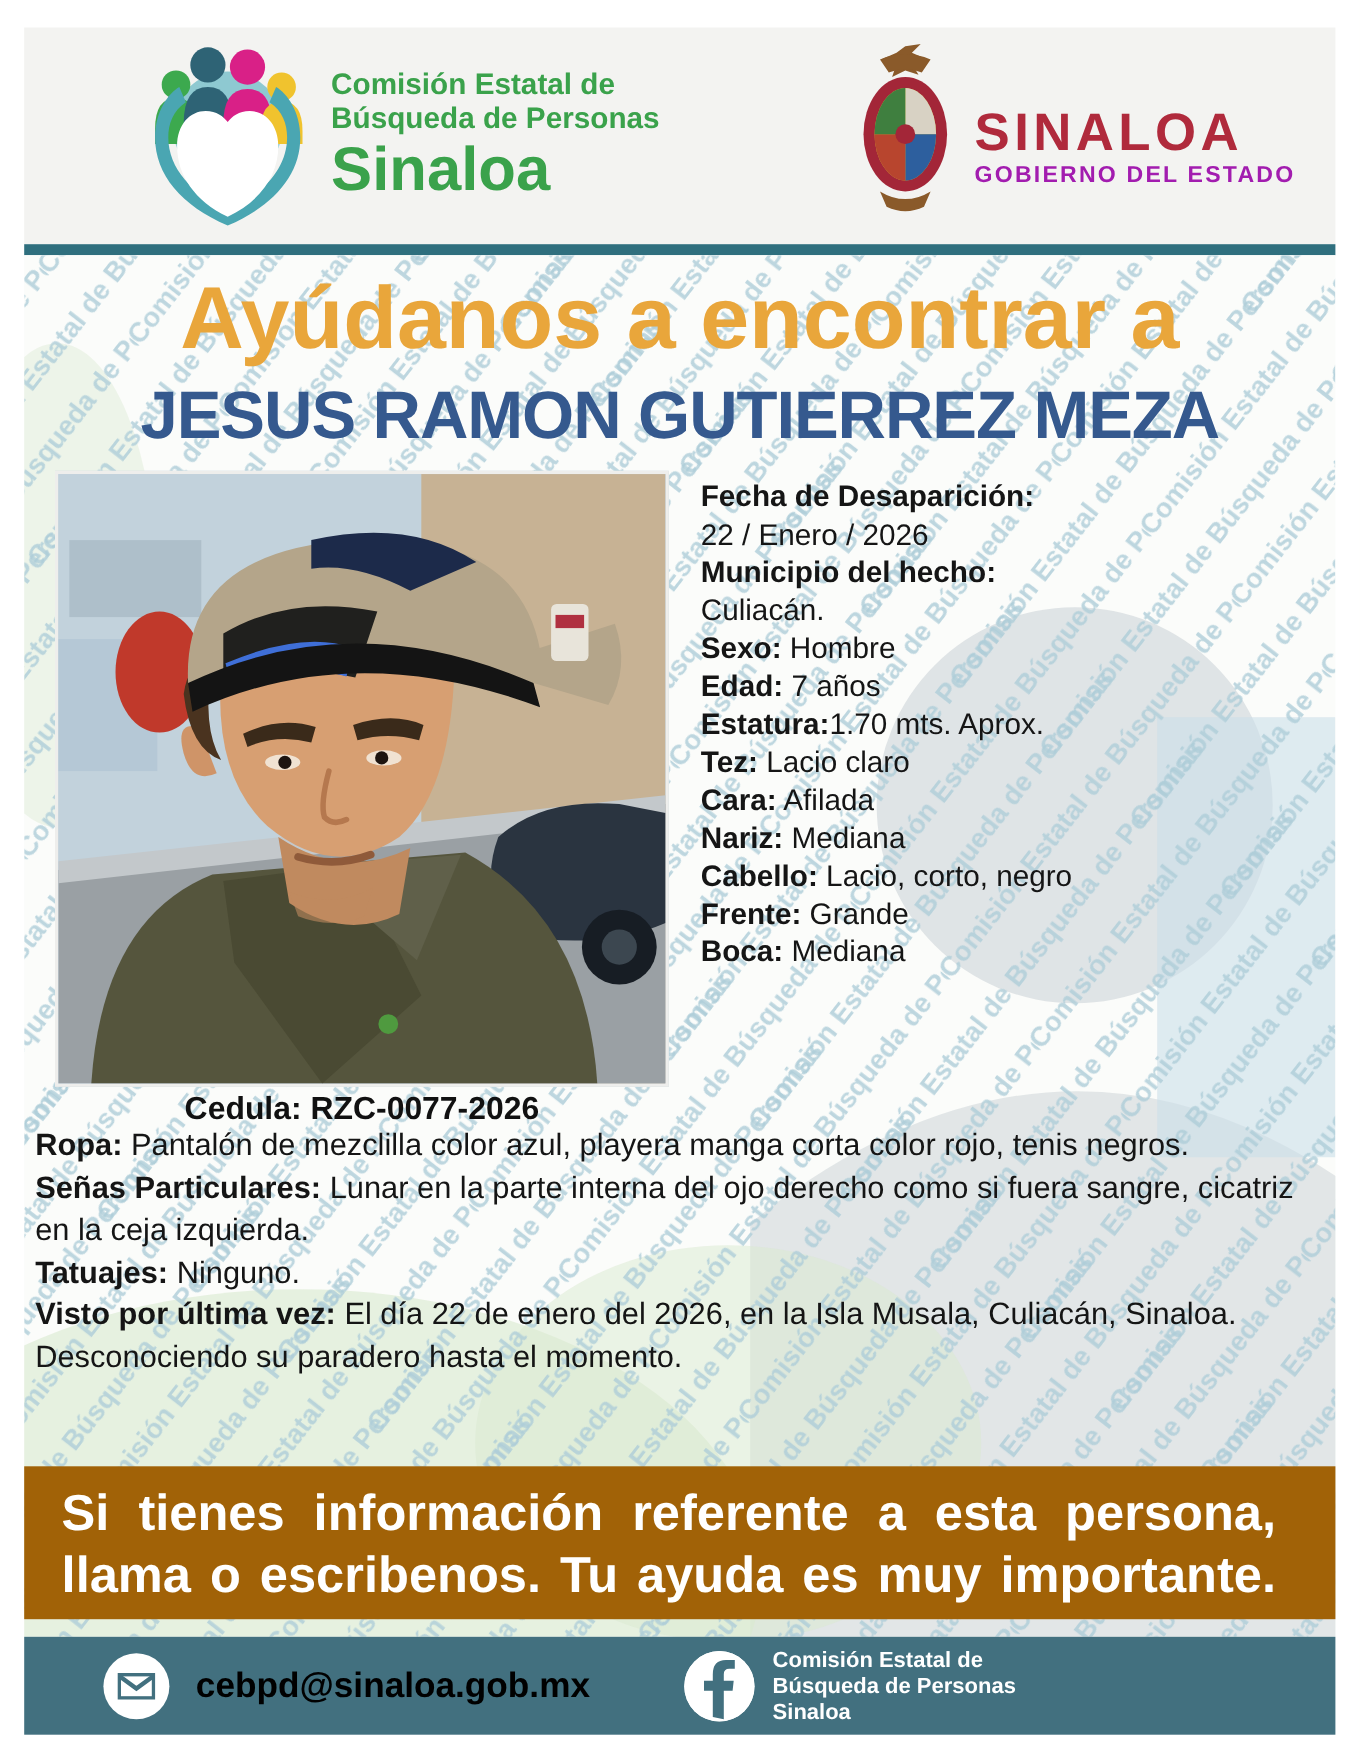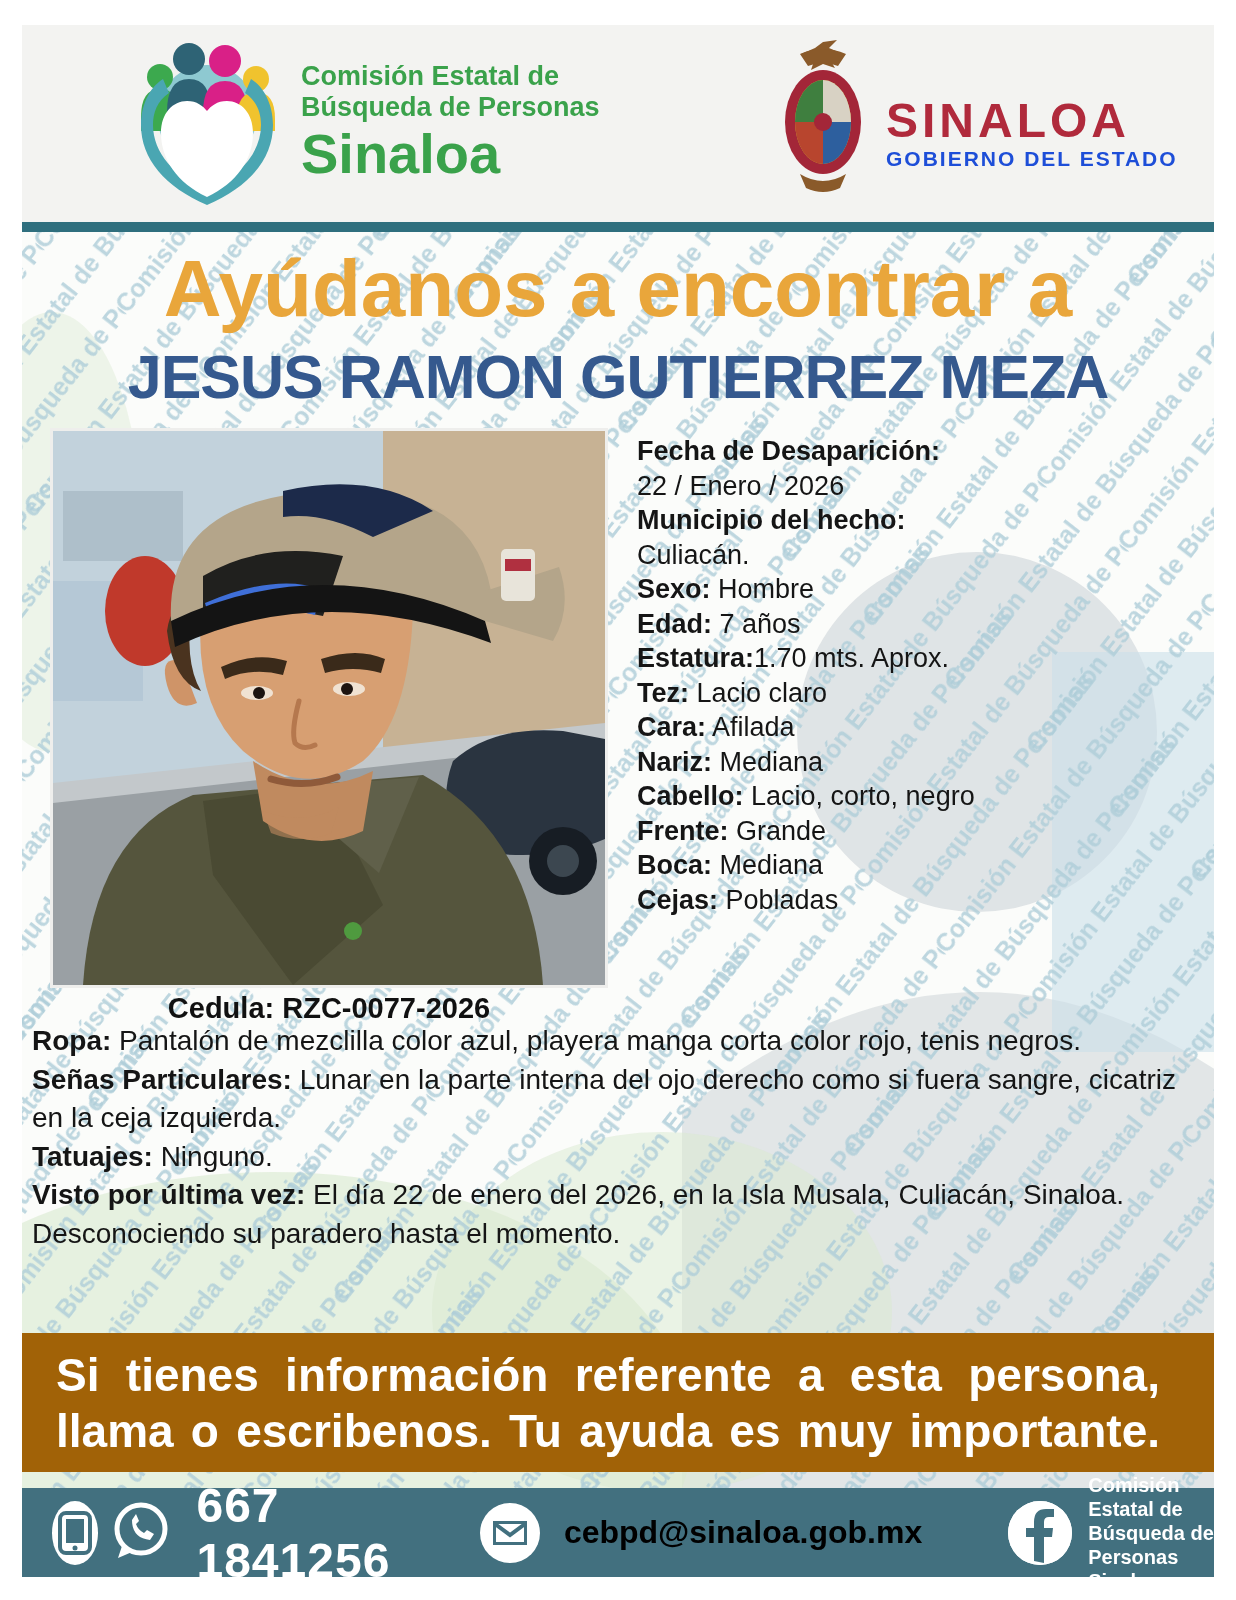--- a/index.html
+++ b/index.html
@@ -9,21 +9,21 @@
   
   .header{position:absolute;left:22px;top:25px;width:1192px;height:197px;background:#f3f3f1;}
   .logo-left{position:absolute;left:105px;top:12px;display:flex;align-items:center;}
   .logo-left svg{display:block;}
   .logo-left-text{margin-left:14px;color:#3aa24b;}
   .logo-line{font-size:27px;font-weight:bold;line-height:31px;}
   .logo-sinaloa{font-size:56px;font-weight:bold;line-height:58px;margin-top:2px;}
   .logo-right{position:absolute;left:758px;top:15px;display:flex;align-items:center;}
   .logo-right-text{margin-left:20px;margin-top:28px;}
   .sin-red{font-size:48px;font-weight:800;letter-spacing:4px;color:#b02a3c;line-height:50px;}
-  .sin-gob{font-size:21px;font-weight:bold;letter-spacing:2px;color:#1d4ed8;line-height:26px;}
+  .sin-gob{font-size:21px;font-weight:bold;letter-spacing:2px;color:#a21caf;line-height:26px;}
 
   .divider{position:absolute;left:22px;top:222px;width:1192px;height:10px;background:#2f6f7e;}
 
   
   .wm-zone{position:absolute;left:22px;top:232px;width:1192px;height:1256px;background:#fbfcfa;}
   .wm-zone svg{position:absolute;left:0;top:0;}
   .wmtext{font-family:"Liberation Sans",sans-serif;font-size:25px;font-weight:bold;
           fill:#aecdd8;opacity:.8;}
 
   
@@ -218,54 +218,36 @@
     <div><span class="db"></span><span>Culiacán.</span></div>
     <div><span class="db">Sexo:</span><span> Hombre</span></div>
     <div><span class="db">Edad:</span><span> 7 años</span></div>
     <div><span class="db">Estatura:</span><span>1.70 mts. Aprox.</span></div>
     <div><span class="db">Tez:</span><span> Lacio claro</span></div>
     <div><span class="db">Cara:</span><span> Afilada</span></div>
     <div><span class="db">Nariz:</span><span> Mediana</span></div>
     <div><span class="db">Cabello:</span><span> Lacio, corto, negro</span></div>
     <div><span class="db">Frente:</span><span> Grande</span></div>
     <div><span class="db">Boca:</span><span> Mediana</span></div>
-    <div><span class="db">Cejas:</span><span> Pobladas</span></div>
   </div>
 
   <div class="bodytext">
     <span class="db">Ropa:</span><span> Pantalón de mezclilla color azul, playera manga corta color rojo, tenis negros.</span><br>
     <span class="db">Señas Particulares:</span><span> Lunar en la parte interna del ojo derecho como si fuera sangre, cicatriz en la ceja izquierda.</span><br>
     <span class="db">Tatuajes:</span><span> Ninguno.</span><br>
     <span class="db">Visto por última vez:</span><span> El día 22 de enero del 2026, en la Isla Musala, Culiacán, Sinaloa.</span><br>
     <span>Desconociendo su paradero hasta el momento.</span>
   </div>
 
   <div class="banner">
     <div class="banner-line">Si tienes información referente a esta persona,</div>
     <div class="banner-line">llama o escribenos. Tu ayuda es muy importante.</div>
   </div>
 
   <div class="footer">
-    <div class="fgroup f-phone">
-      <div class="icon-circle">
-        <svg width="34" height="44" viewBox="0 0 34 44">
-            <rect x="2" y="2" width="30" height="40" rx="6" fill="none" stroke="#42707f" stroke-width="4"></rect>
-            <rect x="8" y="8" width="18" height="24" fill="#42707f"></rect>
-            <circle cx="17" cy="37" r="2.5" fill="#42707f"></circle>
-          </svg>
-      </div>
-      <div class="icon-gap">
-        <svg width="66" height="66" viewBox="0 0 66 66">
-            <circle cx="33" cy="31" r="24" fill="none" stroke="#ffffff" stroke-width="5"></circle>
-            <path d="M14 48 L10 60 L24 54 Z" fill="#ffffff"></path>
-            <path d="M24 22 q0 18 18 20 l4 -6 -7 -4 -3 3 q-6 -3 -8 -9 l3 -3 -3 -7 Z" fill="#ffffff"></path>
-          </svg>
-      </div>
-      <div class="fnumber">667 1841256</div>
-    </div>
 
     <div class="fgroup f-email">
       <div class="icon-circle" style="width:60px;height:60px;">
         <svg width="34" height="24" viewBox="0 0 34 24">
             <rect x="1" y="1" width="32" height="22" fill="none" stroke="#42707f" stroke-width="4"></rect>
             <path d="M2 3 L17 14 L32 3" fill="none" stroke="#42707f" stroke-width="4"></path>
           </svg>
       </div>
       <div class="femail">cebpd@sinaloa.gob.mx</div>
     </div>

